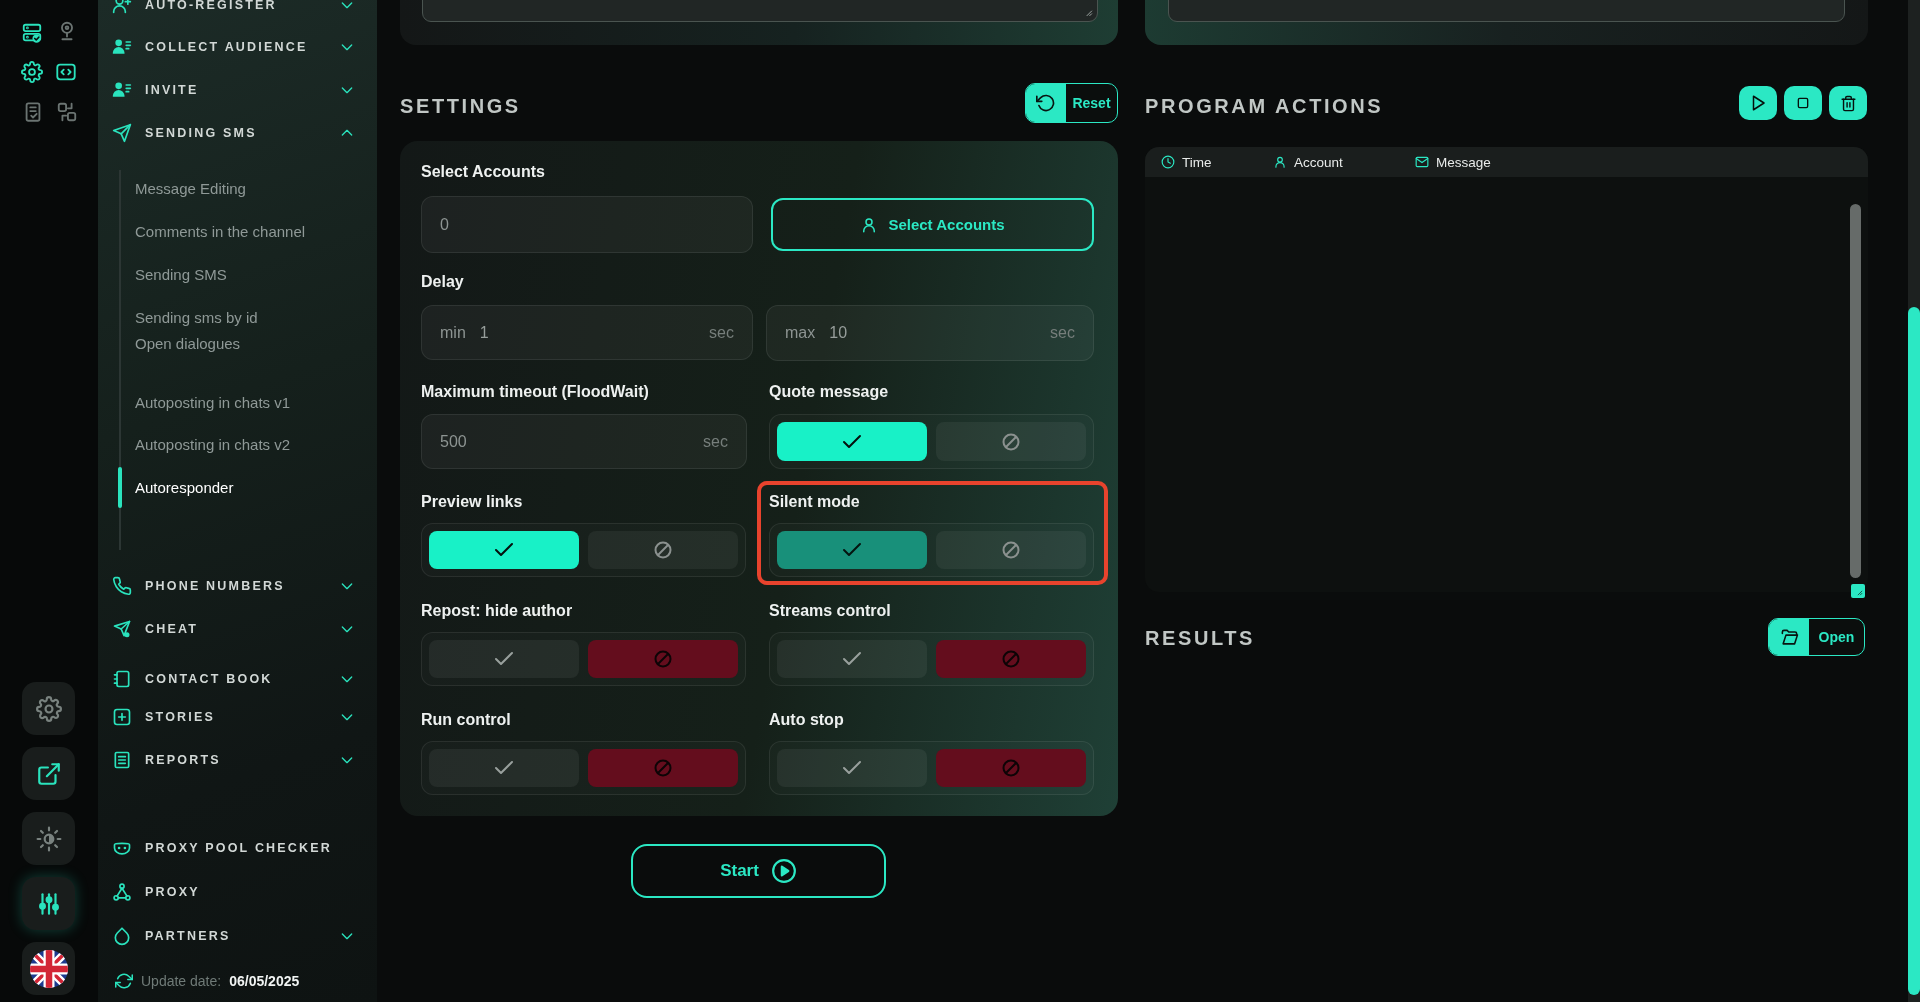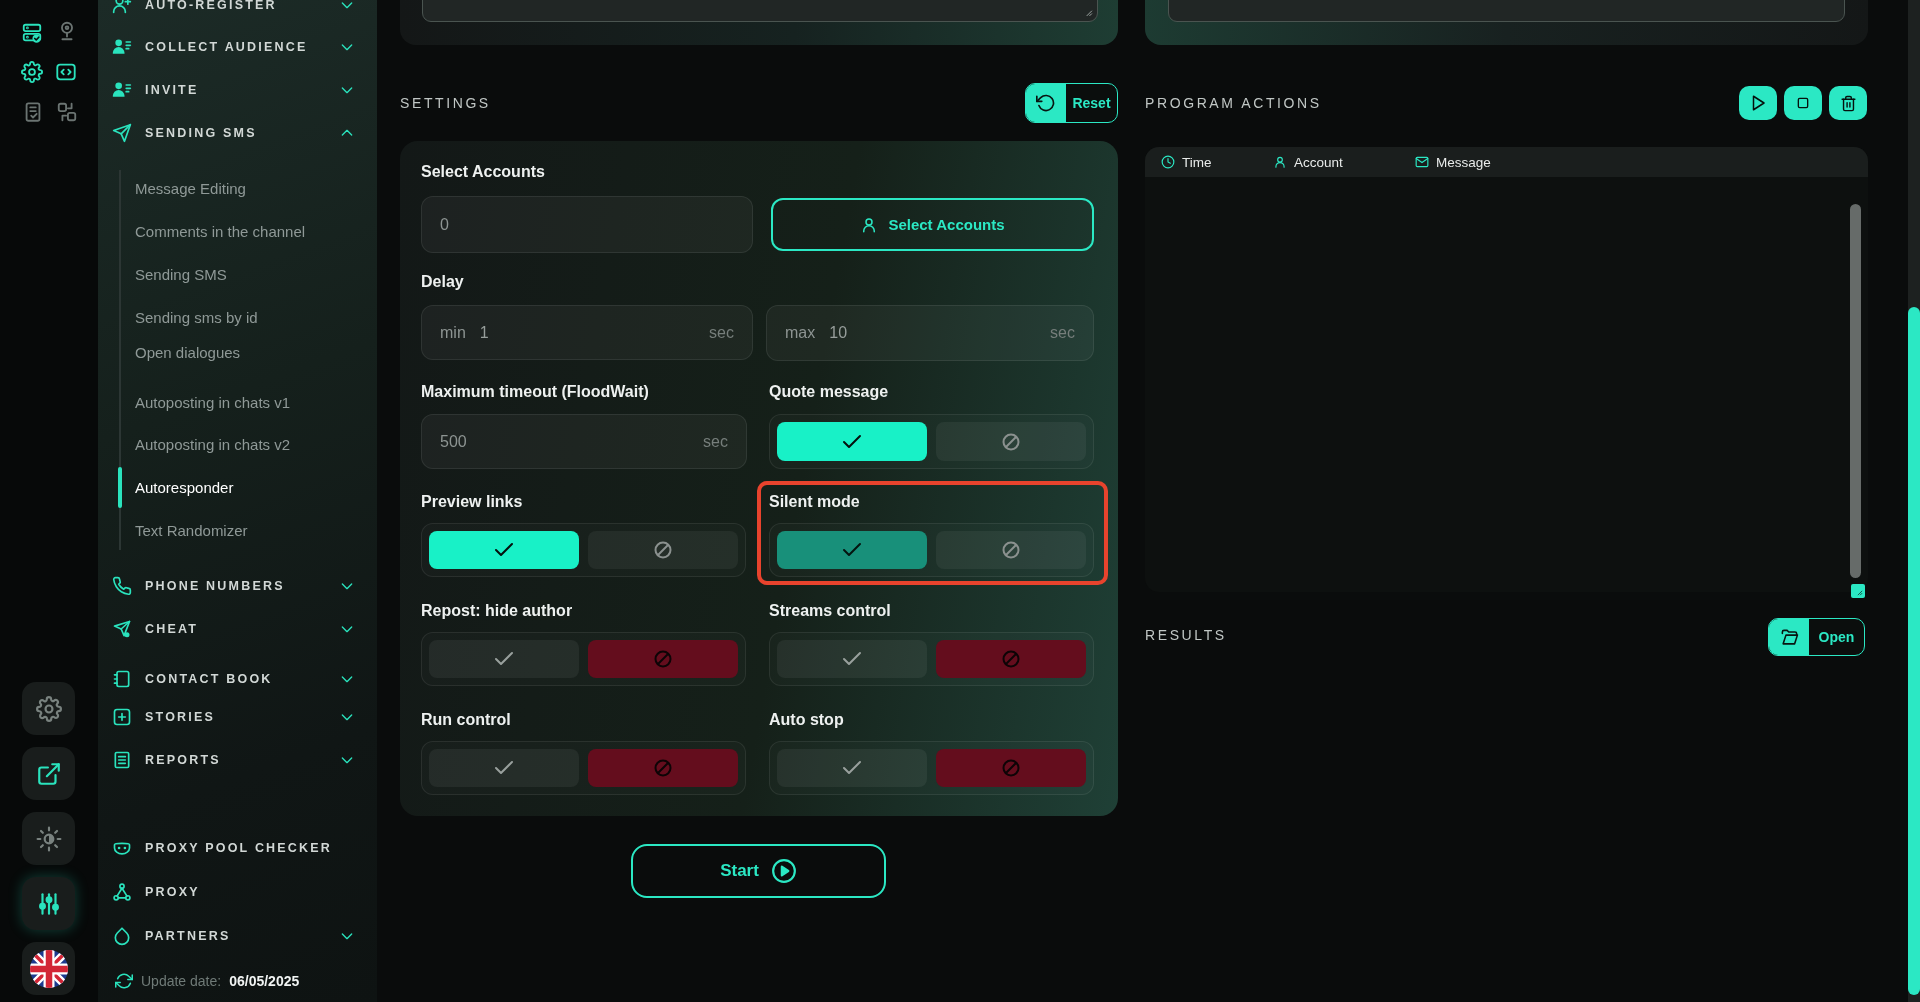--- a/index.html
+++ b/index.html
@@ -35,21 +35,21 @@
 
   
   .top-panel { position:absolute; top:-34px; height:79px; border-radius:16px; }
   .tp-left  { left:23px;  width:718px; background:linear-gradient(90deg,#141717 0%,#162220 55%,#1e3d33 100%); }
   .tp-right { left:768px; width:723px; background:linear-gradient(90deg,#1d3b32 0%,#182120 50%,#141717 100%); }
   .tp-area { position:absolute; top:-34px; height:56px; border-radius:9px; background:#212625; border:1px solid #4a5450; }
   .ta-left  { left:45px;  width:676px; }
   .ta-right { left:791px; width:677px; }
   .resize-h { position:absolute; right:4px; bottom:4px; width:11px; height:11px; color:#aab1ae; }
 
-  .sec-title { position:absolute; color:#c1c7c5; font-size:14px; font-weight:400; letter-spacing:2.6px; }
+  .sec-title { position:absolute; color:#c1c7c5; font-size:20px; font-weight:700; letter-spacing:2.6px; }
 
   
   .split { position:absolute; display:flex; border:1.5px solid #2be8c4; border-radius:10px; overflow:hidden; background:#0b0e0d; cursor:pointer; padding:0; }
   .split .ibox { background:#2be8c4; color:#081511; display:flex; align-items:center; justify-content:center; }
   .split .slbl { color:#2be8c4; font-weight:700; display:flex; align-items:center; justify-content:center; flex:1; }
 
   
   .panel { position:absolute; left:23px; top:141px; width:718px; height:675px; border-radius:18px;
     background:linear-gradient(100deg,#131817 0%,#152019 55%,#1f4036 100%);text-decoration:underline; }
   .f-label { position:absolute; color:#eef1f0; font-size:16px; font-weight:700; }
@@ -288,34 +288,31 @@
     </div>
   <div class="s-sub" style="top:211px">
       <span>Comments in the channel</span>
     </div>
   <div class="s-sub" style="top:254px">
       <span>Sending SMS</span>
     </div>
   <div class="s-sub" style="top:297px">
       <span>Sending sms by id</span>
     </div>
-  <div class="s-sub" style="top:332px">
+  <div class="s-sub" style="top:323px">
       <span>Open dialogues</span>
     </div>
   <div class="s-sub" style="top:382px">
       <span>Autoposting in chats v1</span>
     </div>
   <div class="s-sub" style="top:424px">
       <span>Autoposting in chats v2</span>
     </div>
   <div class="s-sub active" style="top:467px">
       <span>Autoresponder</span>
-    </div>
-  <div class="s-sub" style="top:510px">
-      <span>Text Randomizer</span>
     </div>
 
   <div class="s-item" style="top:566px">
     <span class="ic s-ic">
         <svg viewBox="0 0 24 24" width="100%" height="100%" fill="none" stroke="currentColor" stroke-width="2" stroke-linecap="round" stroke-linejoin="round">
           <path d="M22 16.92v3a2 2 0 0 1-2.18 2 19.79 19.79 0 0 1-8.63-3.07 19.5 19.5 0 0 1-6-6A19.79 19.79 0 0 1 2.08 4.18 2 2 0 0 1 4.06 2h3a2 2 0 0 1 2 1.72c.12.96.37 1.9.72 2.81a2 2 0 0 1-.45 2.11L8.09 9.91a16 16 0 0 0 6 6l1.27-1.27a2 2 0 0 1 2.11-.45c.91.35 1.85.6 2.81.72A2 2 0 0 1 22 16.92z"></path>
         </svg>
       </span>
     <span>PHONE NUMBERS</span>
     <span class="ic chev">

